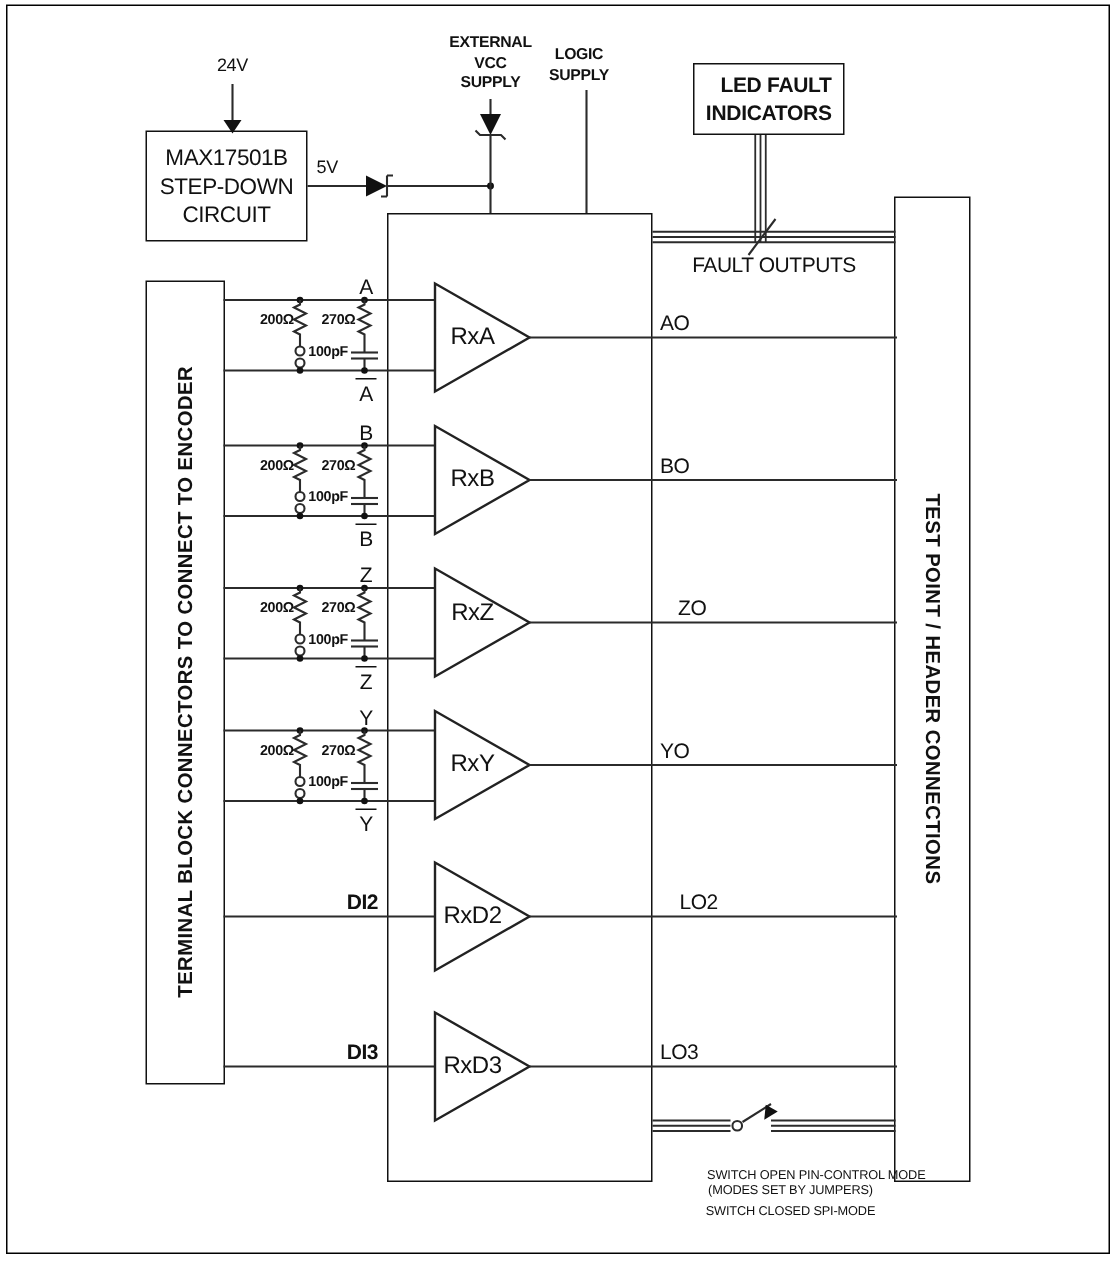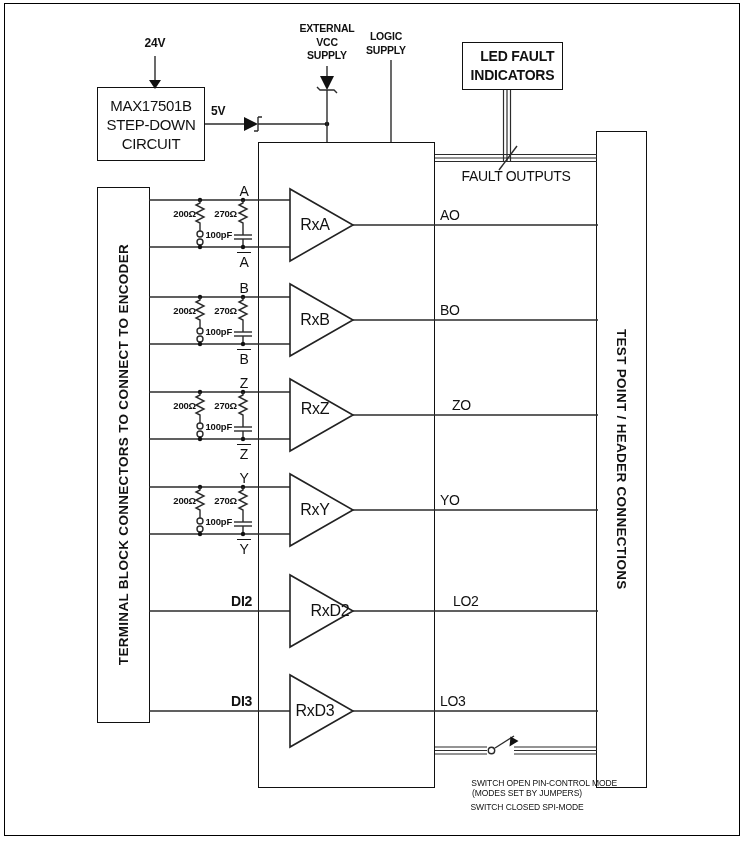--- a/index.html
+++ b/index.html
@@ -9,21 +9,21 @@
          border:1.5px solid #000;box-sizing:border-box;}
   .box{position:absolute;border:1.6px solid #111;background:#fff;box-sizing:border-box;
        display:flex;align-items:center;justify-content:center;text-align:center;}
   .lbl{position:absolute;white-space:nowrap;color:#111;}
   .c{text-align:center;} .r{text-align:right;font-weight:bold;}
   .pin{font-size:14px;letter-spacing:-0.3px;}
   .ovl{border-top:1.6px solid #111;padding-top:1px;}
   .amp{font-size:16px;letter-spacing:-0.3px;text-align:center;}
   .res{font-size:9.5px;font-weight:700;letter-spacing:-0.2px;}
   .sup{font-size:10.5px;font-weight:700;line-height:13.5px;letter-spacing:-0.2px;text-align:center;}
-  .pwr{font-size:12px;font-weight:700;letter-spacing:-0.2px;}
+  .pwr{font-size:12px;font-weight:400;letter-spacing:-0.2px;}
   .stepdown-text{font-size:15px;line-height:19px;letter-spacing:-0.3px;}
   .ledbox-text{font-size:14px;font-weight:700;line-height:19px;letter-spacing:-0.2px;text-align:right;}
   .buslbl{font-size:14px;letter-spacing:-0.3px;}
   .spinote{font-size:8.5px;letter-spacing:-0.1px;}
   .vert{writing-mode:vertical-rl;font-size:13.5px;font-weight:700;letter-spacing:0.3px;white-space:nowrap;}
   .vert.up{transform:rotate(180deg);}
   svg{position:absolute;left:0;top:0;pointer-events:none;}
 </style>
 </head>
 <body>
@@ -254,21 +254,21 @@
   <div class="lbl pin c" style="left:237px;top:470px;width:14px;">Y</div>
   <div class="lbl pin c ovl" style="left:237px;top:539px;width:14px;">Y</div>
   <div class="lbl pin" style="left:440px;top:492px;">YO</div>
   <div class="lbl amp" style="left:292px;top:501px;width:46px;">RxY</div>
   <div class="lbl res r" style="left:152px;top:495px;width:44px;">200Ω</div>
   <div class="lbl res r" style="left:196px;top:495px;width:41px;">270Ω</div>
   <div class="lbl res r" style="left:190px;top:516px;width:42px;">100pF</div>
 
   <div class="lbl pin r" style="left:210px;top:593px;width:42px;">DI2</div>
   <div class="lbl pin" style="left:440px;top:593px;margin-left:13px;">LO2</div>
-  <div class="lbl amp" style="left:274px;top:602px;width:50px;padding-left:31px;">RxD2</div>
+  <div class="lbl amp" style="left:290px;top:602px;width:50px;">RxD2</div>
 
   <div class="lbl pin r" style="left:210px;top:693px;width:42px;">DI3</div>
   <div class="lbl pin" style="left:440px;top:693px;">LO3</div>
   <div class="lbl amp" style="left:290px;top:702px;width:50px;">RxD3</div>
 
   <div class="lbl spinote c" style="left:437px;top:778px;width:180px;text-align:right;">SWITCH OPEN PIN-CONTROL MODE</div>
   <div class="lbl spinote c" style="left:437px;top:788px;width:180px;">(MODES SET BY JUMPERS)</div>
   <div class="lbl spinote c" style="left:437px;top:802px;width:180px;">SWITCH CLOSED SPI-MODE</div>
 </div>
 

